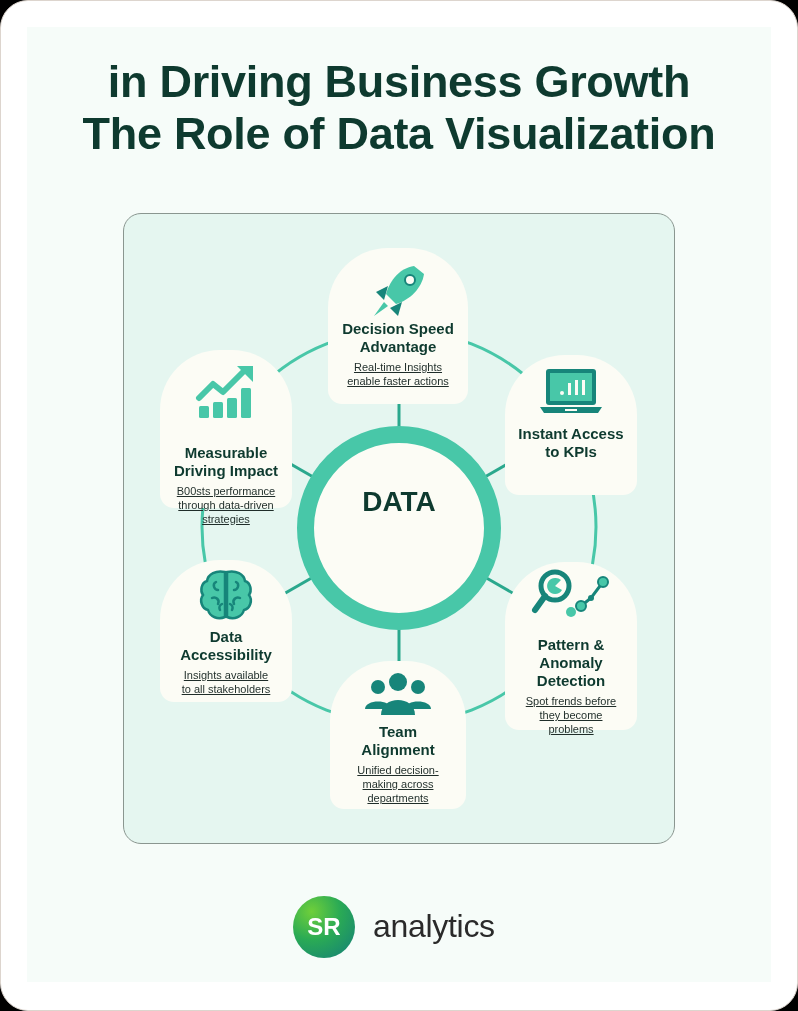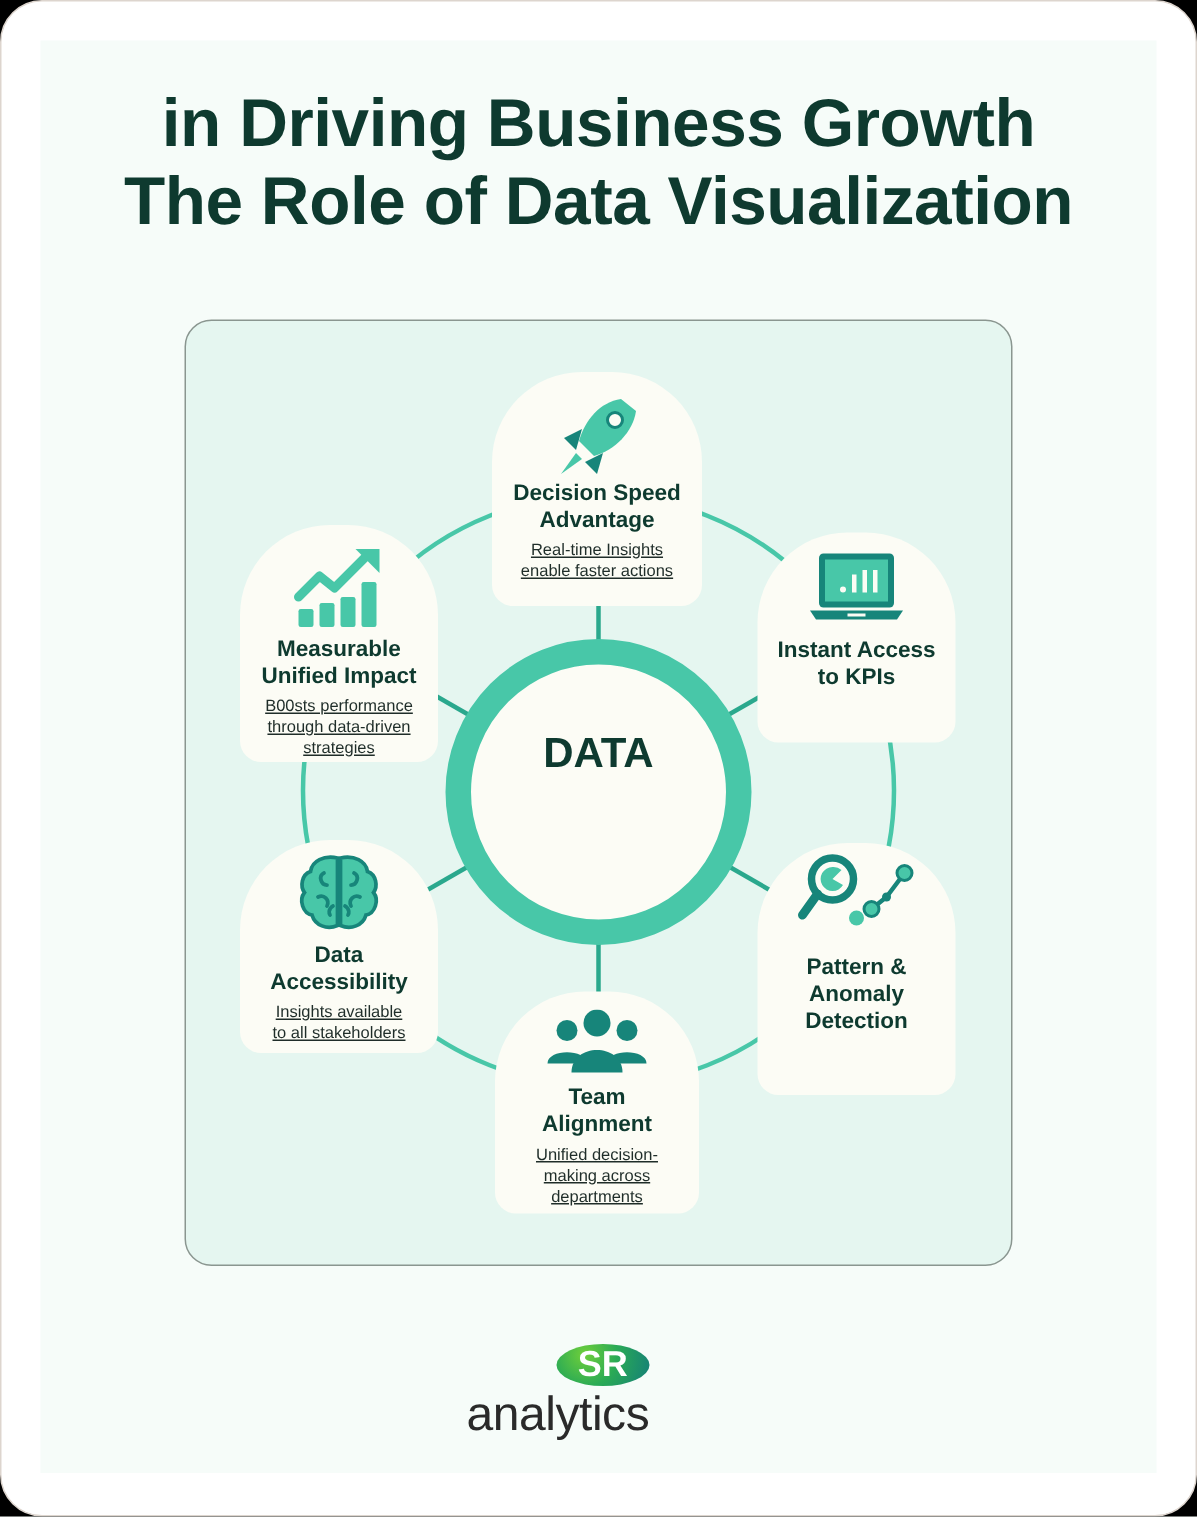--- a/index.html
+++ b/index.html
@@ -42,28 +42,28 @@
       font-size: 11px; line-height: 14px; color: #1f2d29; margin-top: 4px; text-decoration: underline;
     }
     .center-circle {
       position: absolute; left: 297px; top: 426px; width: 204px; height: 204px;
       border-radius: 50%; background: #fcfcf5; border: 17px solid #48c7a8;
       box-sizing: border-box; text-align: center; color: #0e3a2f; font-weight: 700;
     }
     .center-circle .l1 { position: absolute; left: 0; width: 100%; top: 43px; font-size: 28px; }
     .center-circle .l2 { position: absolute; left: 0; width: 100%; top: 84px; font-size: 22px; letter-spacing: -0.3px; }
     .logo {
-      position: absolute; left: 293px; top: 896px; height: 62px; display: flex; align-items: flex-end; flex-direction: column;
+      position: absolute; left: 293px; top: 896px; height: 62px; display: flex; align-items: flex-start;
     }
     .logo .badge {
       width: 62px; height: 62px; border-radius: 50%;
       background: radial-gradient(circle at 30% 25%, #6fcf3a 0%, #2aaa55 45%, #137d7a 100%);
       color: #fff; font-weight: 700; font-size: 24px; display: flex; align-items: center; justify-content: center;
     }
-    .logo .word { margin-left: 18px; font-size: 32px; color: #2a2a2a; letter-spacing: -0.3px; }
+    .logo .word { margin-left: 18px; font-size: 32px; color: #2a2a2a; letter-spacing: -0.3px; margin-top: 12px; }
   </style>
 </head>
 <body>
 
 <div class="frame"></div>
 <div class="canvas"></div>
 
 <div class="title">
   <div>in Driving Business Growth</div>
   <div>The Role of Data Visualization</div>
@@ -137,20 +137,25 @@
       <path d="M50 40 L60 32 L72 16" fill="none" stroke="#17857a" stroke-width="3"></path>
       <circle cx="50" cy="40" r="5" fill="#48c7a8" stroke="#17857a" stroke-width="2"></circle>
       <circle cx="60" cy="32" r="3" fill="#17857a"></circle>
       <circle cx="72" cy="16" r="5" fill="#48c7a8" stroke="#17857a" stroke-width="2"></circle>
     </svg>
     <div class="h" style="margin-top:16px;">
       <div>Pattern &amp;</div>
       <div>Anomaly</div>
       <div>Detection</div>
     </div>
+    <div class="d">
+      <div>Spot frends before</div>
+      <div>they become</div>
+      <div>problems</div>
+    </div>
   </div>
 </div>
 
 <div class="node" style="left:330px; top:661px; width:136px;text-align:center;">
   <div class="blob" style="left:0; top:0; width:136px; height:148px;"></div>
   <div class="inner" style="padding-top:12px;">
     <svg class="icon" width="70" height="44" viewBox="0 0 70 44">
       <circle cx="15" cy="14" r="7" fill="#17857a"></circle>
       <circle cx="55" cy="14" r="7" fill="#17857a"></circle>
       <circle cx="35" cy="9" r="9" fill="#17857a"></circle>
@@ -194,23 +199,23 @@
   <div class="blob" style="left:0; top:0; width:132px; height:158px;"></div>
   <div class="inner" style="padding-top:14px;">
     <svg class="icon" width="62" height="56" viewBox="0 0 62 56">
       <path d="M4 34 L18 20 L28 28 L50 6" fill="none" stroke="#48c7a8" stroke-width="6" stroke-linejoin="round" stroke-linecap="round"></path>
       <path d="M42 2 L58 2 L58 18 Z" fill="#48c7a8"></path>
       <rect x="4" y="42" width="10" height="12" rx="1.5" fill="#48c7a8"></rect>
       <rect x="18" y="38" width="10" height="16" rx="1.5" fill="#48c7a8"></rect>
       <rect x="32" y="34" width="10" height="20" rx="1.5" fill="#48c7a8"></rect>
       <rect x="46" y="24" width="10" height="30" rx="1.5" fill="#48c7a8"></rect>
     </svg>
-    <div class="h" style="margin-top:4px;">
+    <div class="h" style="margin-top:24px;">
       <div>Measurable</div>
-      <div>Unified Impact</div>
+      <div>Driving Impact</div>
     </div>
     <div class="d">
       <div>B00sts performance</div>
       <div>through data-driven</div>
       <div>strategies</div>
     </div>
   </div>
 </div>
 
 <div class="logo">

